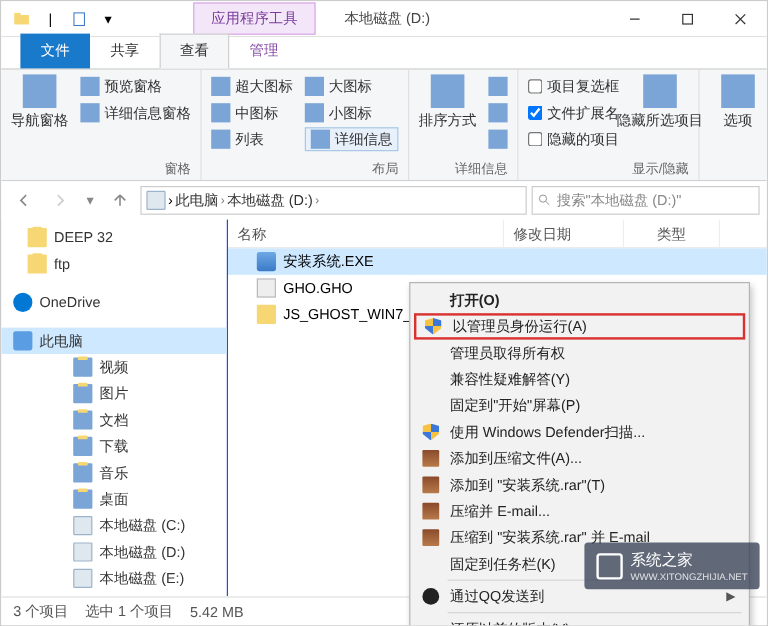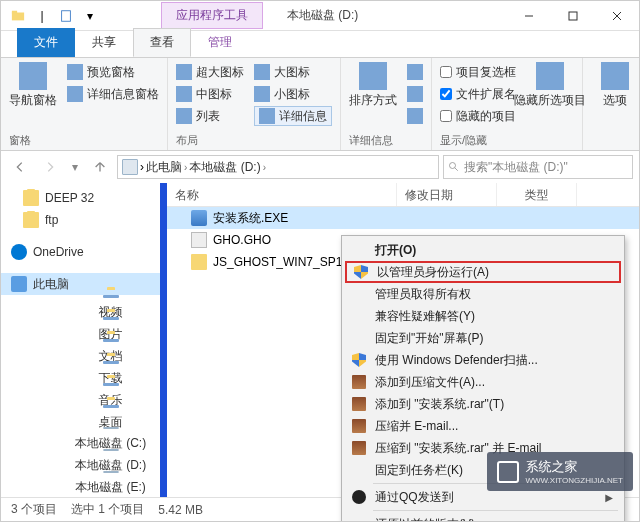--- a/index.html
+++ b/index.html
@@ -16,43 +16,43 @@
 .wincontrols svg { width: 10px; height: 10px; }
 
 .tabs { height: 26px; display: flex; align-items: flex-end; background: #fff; padding-left: 16px; }
 .tab { padding: 5px 16px; color: #333; cursor: pointer; border: 1px solid transparent; }
 .tab.file { background: #1979ca; color: #fff; }
 .tab.active { border: 1px solid #d0d0d0; border-bottom: 1px solid #f5f6f7; background: #f5f6f7; }
 .tab.ctx { color: #8a4ea8; }
 
 .ribbon { height: 94px; background: #f5f6f7; border-top: 1px solid #d0d0d0; border-bottom: 1px solid #d0d0d0; display: flex; }
 .rgroup { border-right: 1px solid #e0e0e0; padding: 4px 8px 0 8px; display: flex; flex-direction: column; justify-content: space-between; }
-.rgroup-label { text-align: left; color: #666; font-size: 11px; padding-bottom: 2px; }
+.rgroup-label { text-align: right; color: #666; font-size: 11px; padding-bottom: 2px; }
 .rgroup-body { flex: 1; display: flex; gap: 10px; }
 .rcol { display: flex; flex-direction: column; gap: 2px; }
 .ritem { display: flex; align-items: center; gap: 4px; height: 20px; color: #333; white-space: nowrap; }
 .ritem.tall { flex-direction: column; height: auto; width: 48px; text-align: center; gap: 2px; }
 .ritem input[type=checkbox] { width: 12px; height: 12px; }
 .ritem.boxed { border: 1px solid #a9c7e6; background: #e8f0fb; padding: 1px 4px; }
 .ricon { width: 16px; height: 16px; background: #7aa5d6; display: inline-block; }
 .ricon.lg { width: 28px; height: 28px; }
 
 .addrbar { height: 32px; display: flex; align-items: center; padding: 3px 6px; gap: 4px; background: #fff; }
 .navbtn { width: 26px; height: 26px; border-radius: 3px; display: flex; align-items: center; justify-content: center; color: #888; }
 .navbtn svg { width: 14px; height: 14px; }
 .breadcrumb { flex: 1; height: 24px; border: 1px solid #ccc; display: flex; align-items: center; padding: 0 4px; gap: 2px; }
 .crumb { display: flex; align-items: center; gap: 2px; color: #333; }
 .crumb .chev { color: #777; font-size: 10px; }
 .searchbox { width: 190px; height: 24px; border: 1px solid #ccc; display: flex; align-items: center; padding: 0 4px; color: #888; }
 .searchbox svg { width: 12px; height: 12px; margin-right: 4px; }
 
 .content { display: flex; height: 314px; position: relative; }
-.tree { width: 166px; border-right: 7px solid #1d4ed8; overflow: hidden; padding-top: 4px; }
+.tree { width: 189px; border-right: 1px solid #1d4ed8; overflow: hidden; padding-top: 4px; }
 .tnode { display: flex; align-items: center; gap: 6px; height: 22px; padding-left: 22px; color: #333; }
-.tnode.lvl2 { padding-left: 60px; flex-direction: column; }
+.tnode.lvl2 { padding-left: 60px; }
 .tnode.sel { background: #cde8ff; }
 .ticon { width: 16px; height: 16px; display: inline-flex; align-items: center; justify-content: center; }
 .ticon.folder { background: #f7d774; border-radius: 1px; }
 .ticon.folder::before { content: ""; display: block; width: 8px; height: 3px; background: #f7d774; position: relative; top: -8px; border-radius: 1px 1px 0 0; }
 .ticon.drive { background: #dfe7ef; border: 1px solid #9cb4c9; border-radius: 1px; }
 .ticon.pc { background: #5a9de2; border-radius: 2px; }
 .ticon.od { background: #0078d4; border-radius: 50%; }
 
 .listarea { flex: 1; position: relative; }
 .listhead { height: 24px; border-bottom: 1px solid #e6e6e6; display: flex; color: #555; }

